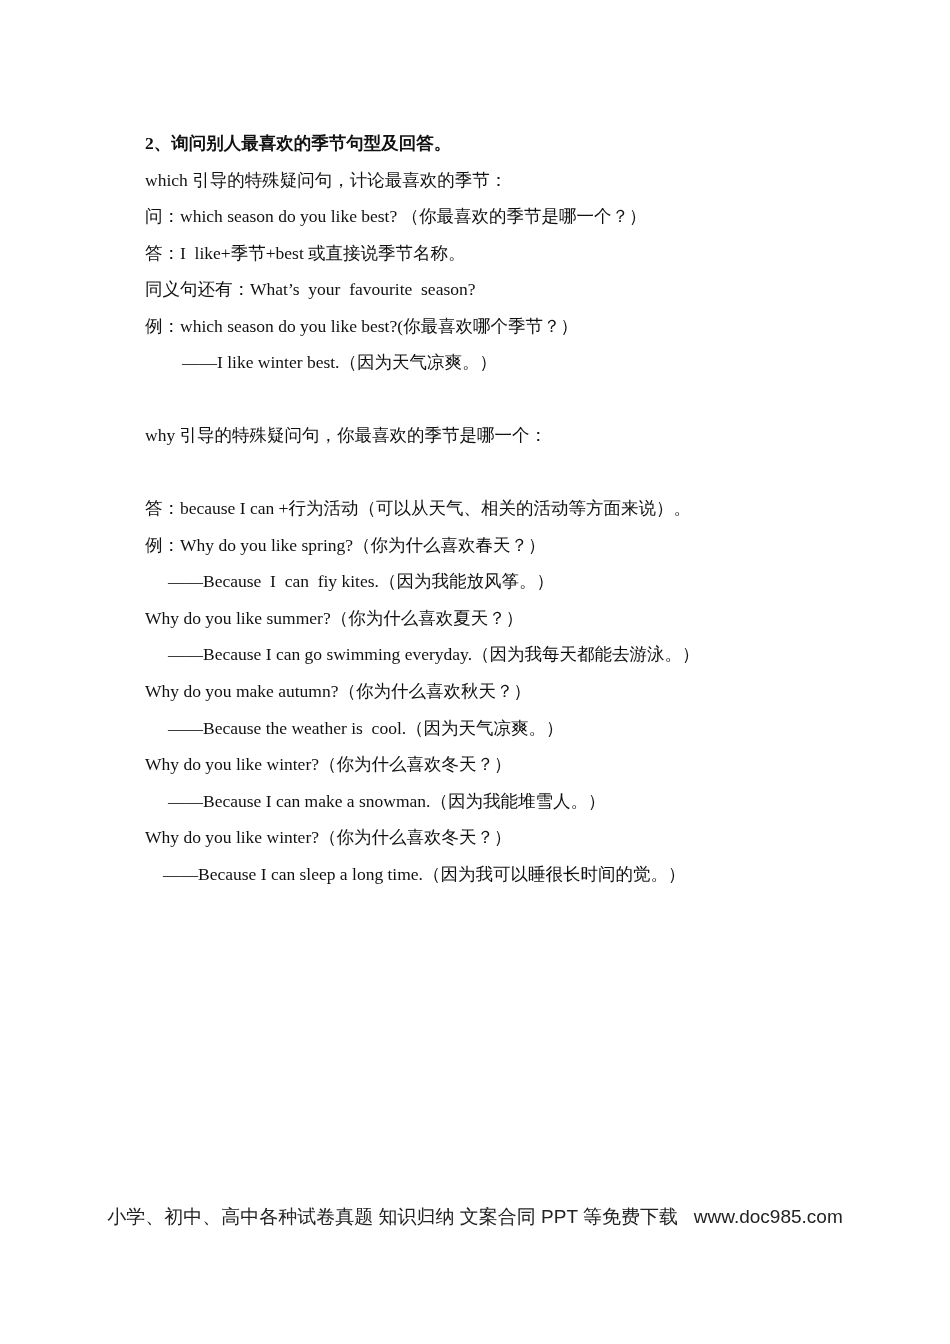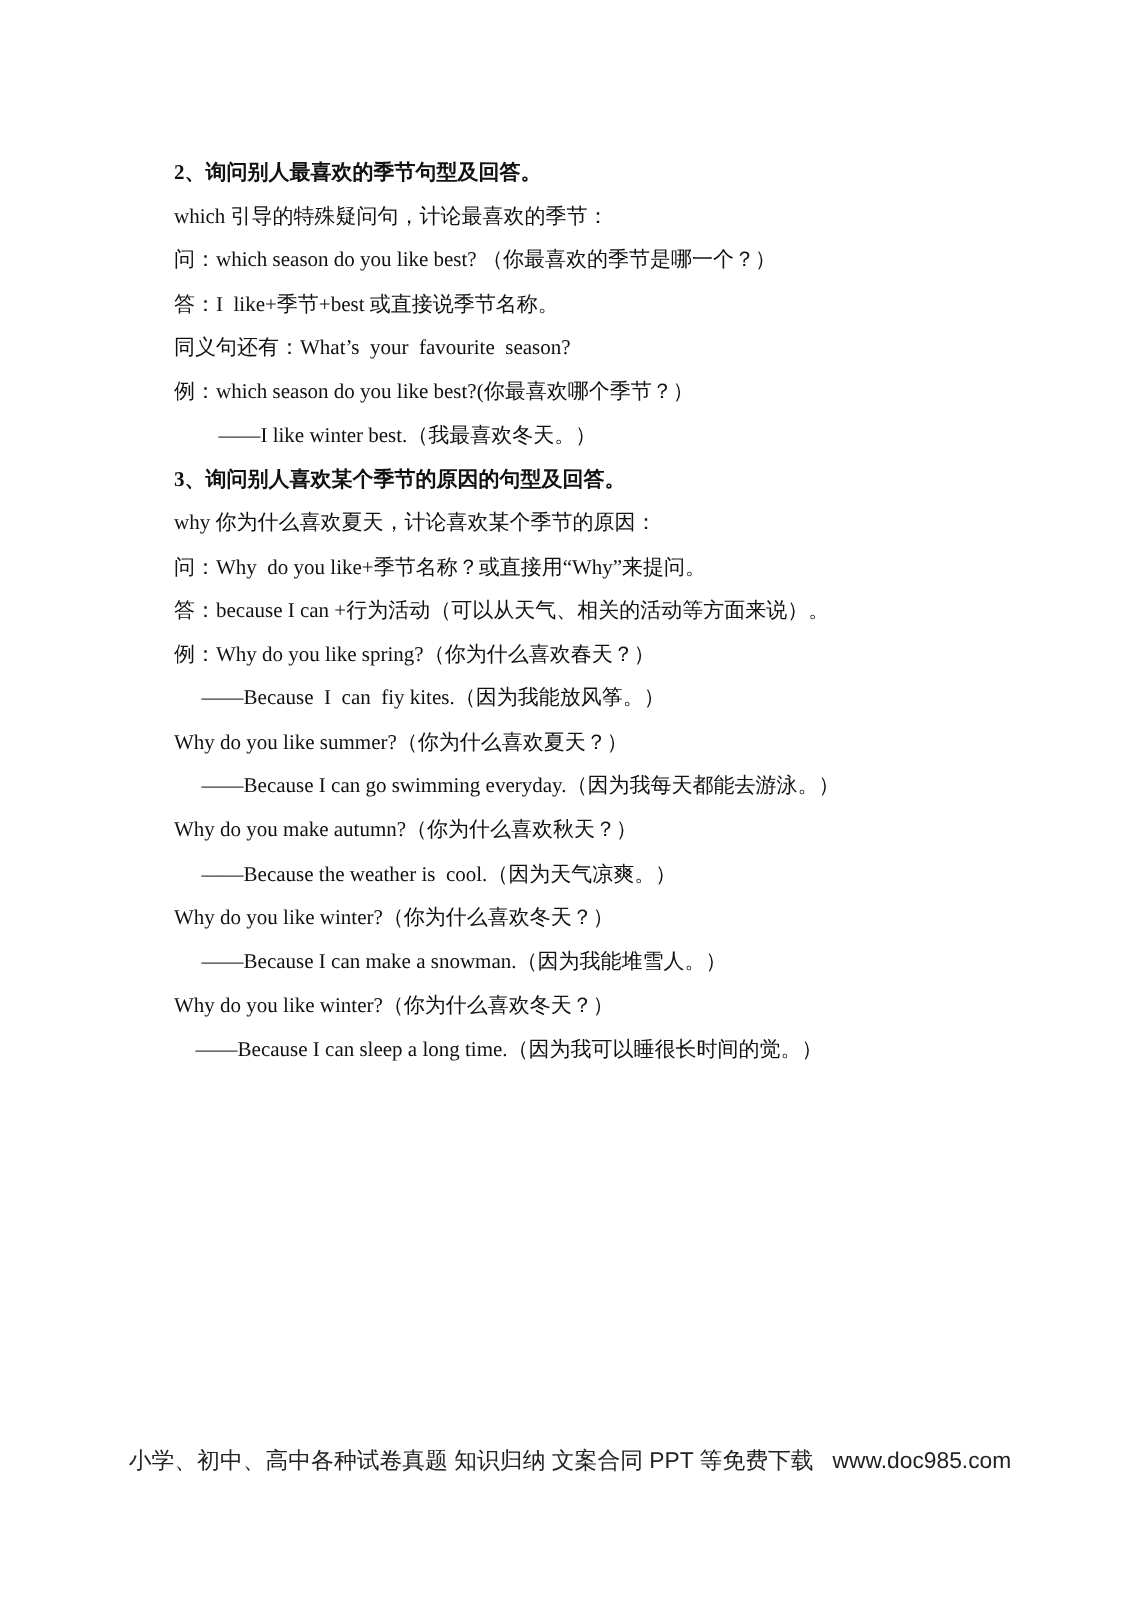--- a/index.html
+++ b/index.html
@@ -17,24 +17,22 @@
 </head>
 <body>
 
 <div class="page">
   <div class="line bold" style="top:118px">2、询问别人最喜欢的季节句型及回答。</div>
   <div class="line" style="top:155px">which 引导的特殊疑问句，计论最喜欢的季节：</div>
   <div class="line" style="top:191px">问：which season do you like best? （你最喜欢的季节是哪一个？）</div>
   <div class="line" style="top:228px">答：I  like+季节+best 或直接说季节名称。</div>
   <div class="line" style="top:264px">同义句还有：What’s  your  favourite  season?</div>
   <div class="line" style="top:301px">例：which season do you like best?(你最喜欢哪个季节？）</div>
-  <div class="line indent1" style="top:337px">——I like winter best.（我最喜欢冬天。）</div>
-  <div class="line bold" style="top:374px">3、询问别人喜欢某个季节的原因的句型及回答。</div>
-  <div class="line" style="top:410px">why 你为什么喜欢夏天，计论喜欢某个季节的原因：</div>
-  <div class="line" style="top:447px">问：Why  do you like+季节名称？或直接用“Why”来提问。</div>
+  <div class="line indent1" style="top:337px">——I like winter best.（因为天气凉爽。）</div>
+  <div class="line" style="top:410px">why 引导的特殊疑问句，你最喜欢的季节是哪一个：</div>
   <div class="line" style="top:483px">答：because I can +行为活动（可以从天气、相关的活动等方面来说）。</div>
   <div class="line" style="top:520px">例：Why do you like spring?（你为什么喜欢春天？）</div>
   <div class="line indent2" style="top:556px">——Because  I  can  fiy kites.（因为我能放风筝。）</div>
   <div class="line" style="top:593px">Why do you like summer?（你为什么喜欢夏天？）</div>
   <div class="line indent2" style="top:629px">——Because I can go swimming everyday.（因为我每天都能去游泳。）</div>
   <div class="line" style="top:666px">Why do you make autumn?（你为什么喜欢秋天？）</div>
   <div class="line indent2" style="top:703px">——Because the weather is  cool.（因为天气凉爽。）</div>
   <div class="line" style="top:739px">Why do you like winter?（你为什么喜欢冬天？）</div>
   <div class="line indent2" style="top:776px">——Because I can make a snowman.（因为我能堆雪人。）</div>
   <div class="line" style="top:812px">Why do you like winter?（你为什么喜欢冬天？）</div>

